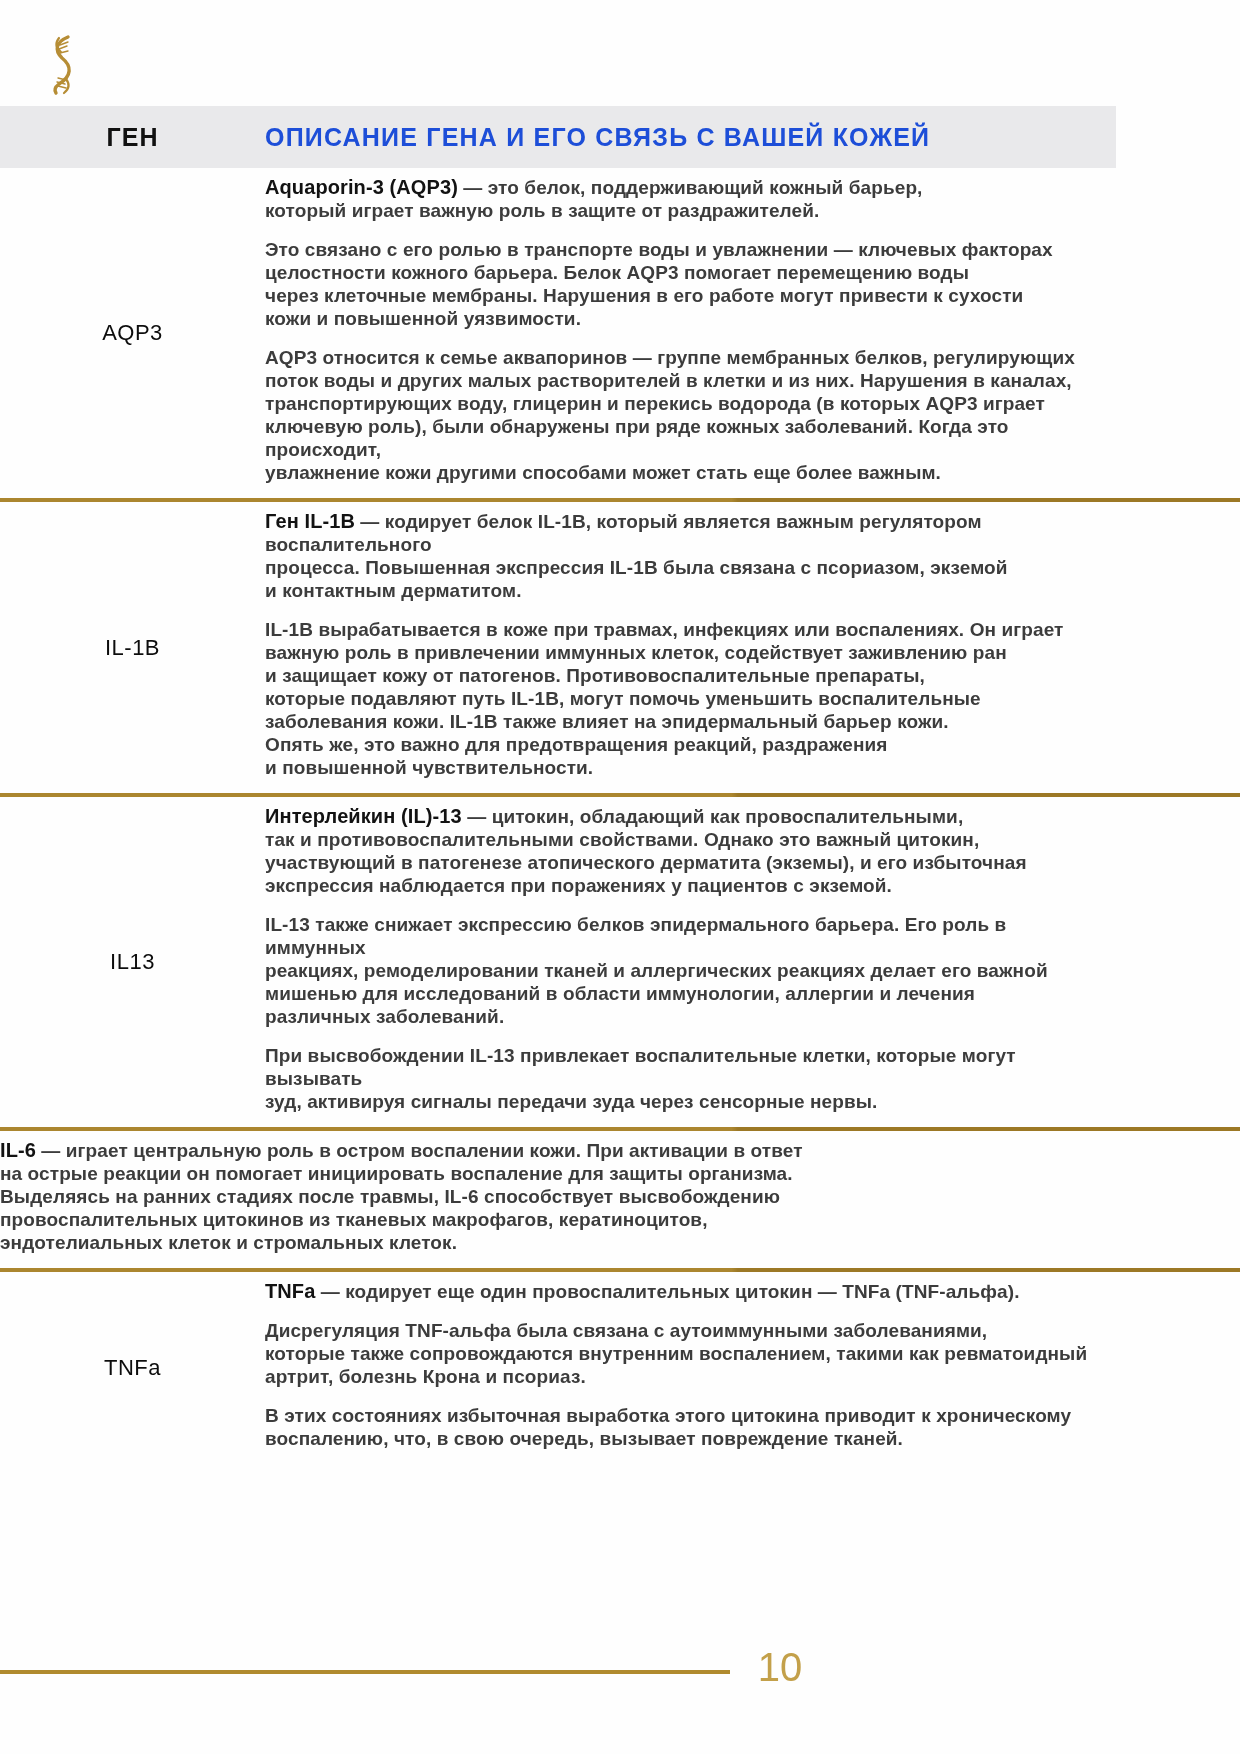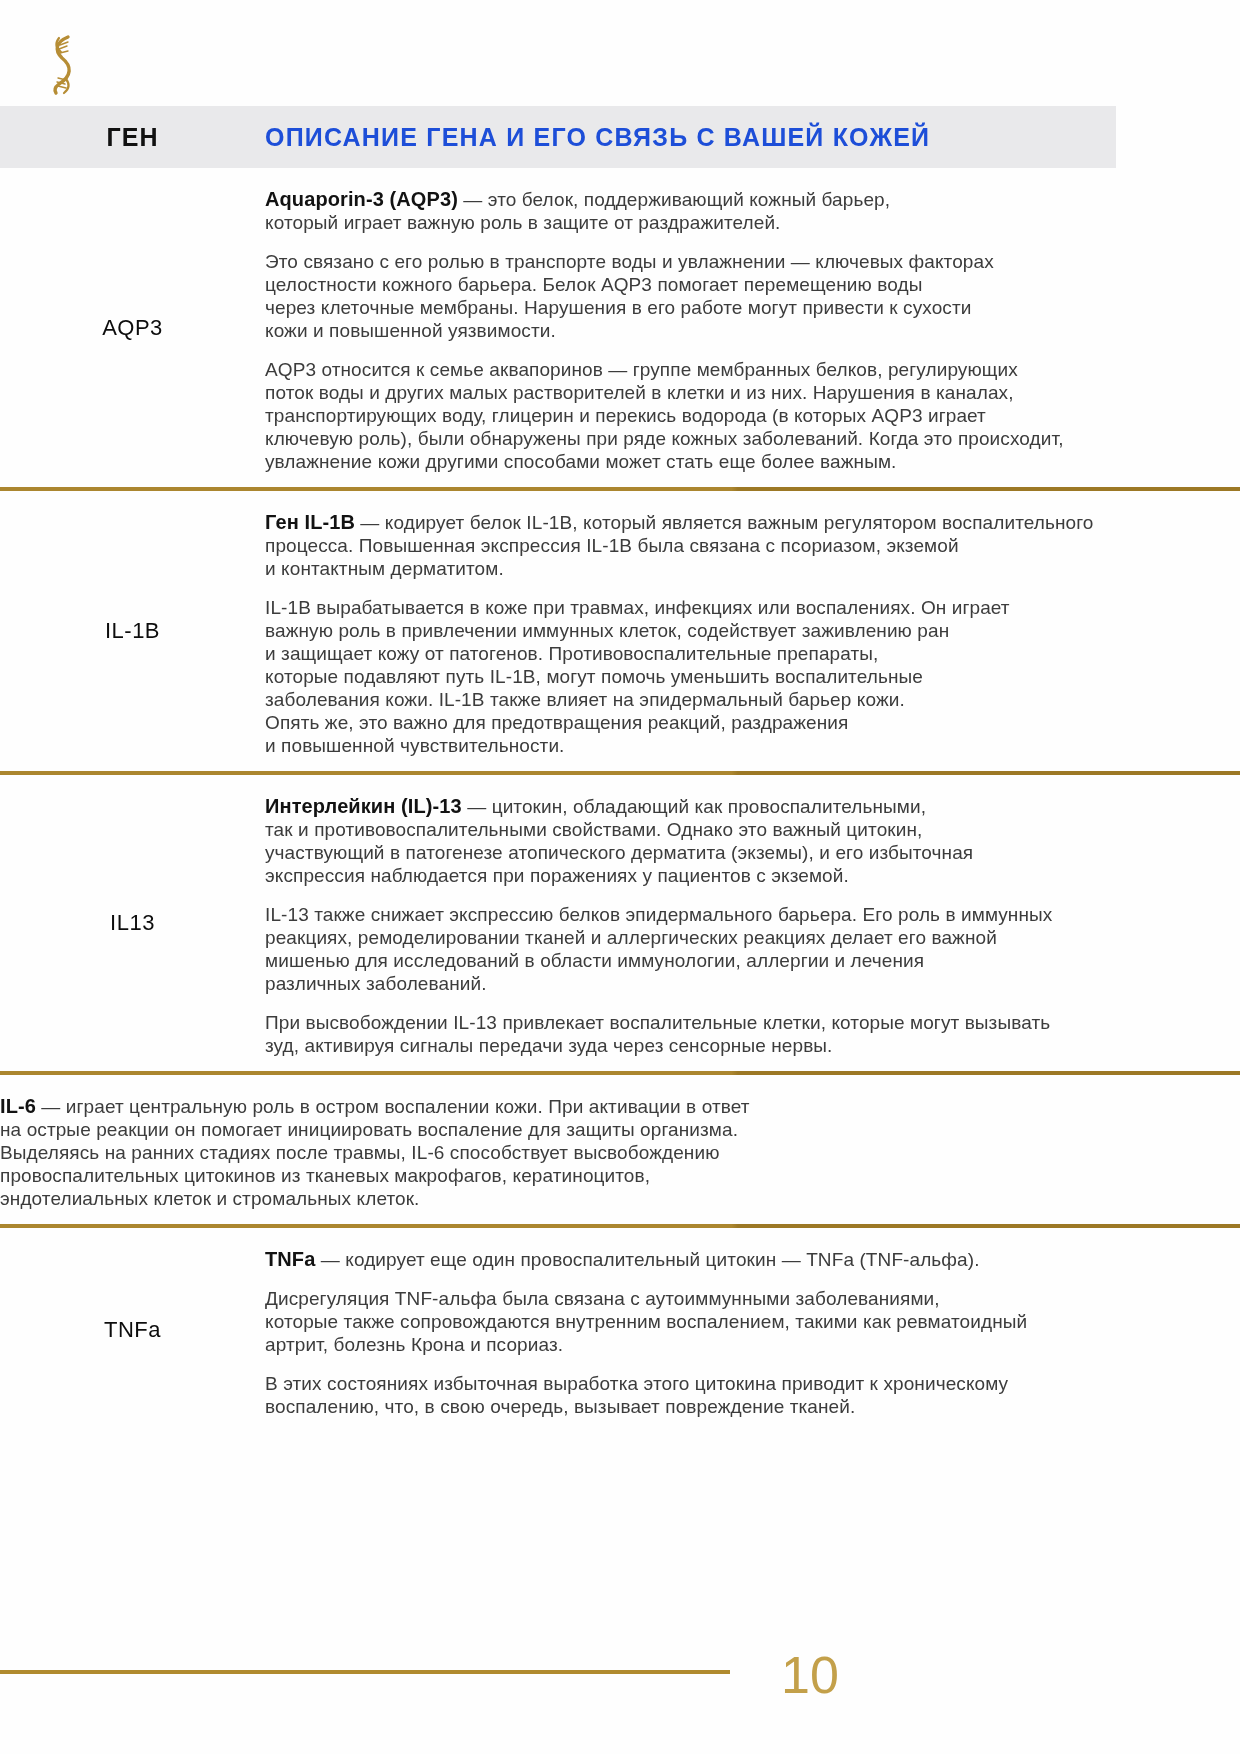--- a/index.html
+++ b/index.html
@@ -25,39 +25,39 @@
   }
   .rows{position:absolute;left:0;top:168px;width:1240px;}
   .row{display:flex;width:1240px;}
   .gene-col{
     width:265px;flex:0 0 265px;display:flex;align-items:center;justify-content:center;
   }
   .gene-name{
     font-weight:normal;font-size:22px;letter-spacing:0.5px;color:#0d0d0d;
   }
   .desc-col{
-    flex:1;padding:20px 130px 14px 0;box-sizing:border-box;
+    flex:1;padding:8px 130px 14px 0;box-sizing:border-box;font-weight:bold;
   }
   .para{
     margin:0 0 16px 0;
     font-size:19px;line-height:23px;letter-spacing:0.1px;
     white-space:pre-line;
   }
   .para:last-child{margin-bottom:0;}
   .para strong{color:#121212;font-size:20px;}
   .divider{
     width:1240px;height:4px;
     background:linear-gradient(90deg,#ab862f 0%,#ab862f 59%,#9c7825 59.5%,#9c7825 100%);
   }
   .footer-line{
     position:absolute;left:0;top:1670px;width:730px;height:4px;background:#b08a2e;
   }
   .page-number{
-    position:absolute;left:775px;top:1645px;width:70px;
-    font-size:52px;font-weight:400;color:#c3a04a;text-align:center;
+    position:absolute;left:745px;top:1645px;width:70px;
+    font-size:40px;font-weight:400;color:#c3a04a;text-align:center;
   }
 </style>
 </head>
 <body>
 
 <div class="page">
 
   <svg class="logo" viewBox="0 0 34 62">
     <g fill="none" stroke="#b68d35" stroke-linecap="round">
       <path d="M22 3 C10 8, 8 16, 16 24 C26 32, 26 42, 13 50 C9 53, 8 56, 10 59" stroke-width="3.4"></path>
@@ -150,21 +150,21 @@
       </div>
     </div>
 
     <div class="divider"></div>
 
     <div class="row">
       <div class="gene-col">
         <div class="gene-name">TNFa</div>
       </div>
       <div class="desc-col">
-        <p class="para"><strong>TNFa</strong><span> — кодирует еще один провоспалительный цитокин — TNFa (TNF-альфа).</span></p>
+        <p class="para"><strong>TNFa</strong><span> — кодирует еще один провоспалительных цитокин — TNFa (TNF-альфа).</span></p>
         <p class="para">Дисрегуляция TNF-альфа была связана с аутоиммунными заболеваниями,
 которые также сопровождаются внутренним воспалением, такими как ревматоидный
 артрит, болезнь Крона и псориаз.</p>
         <p class="para">В этих состояниях избыточная выработка этого цитокина приводит к хроническому
 воспалению, что, в свою очередь, вызывает повреждение тканей.</p>
       </div>
     </div>
 
   </div>
 

